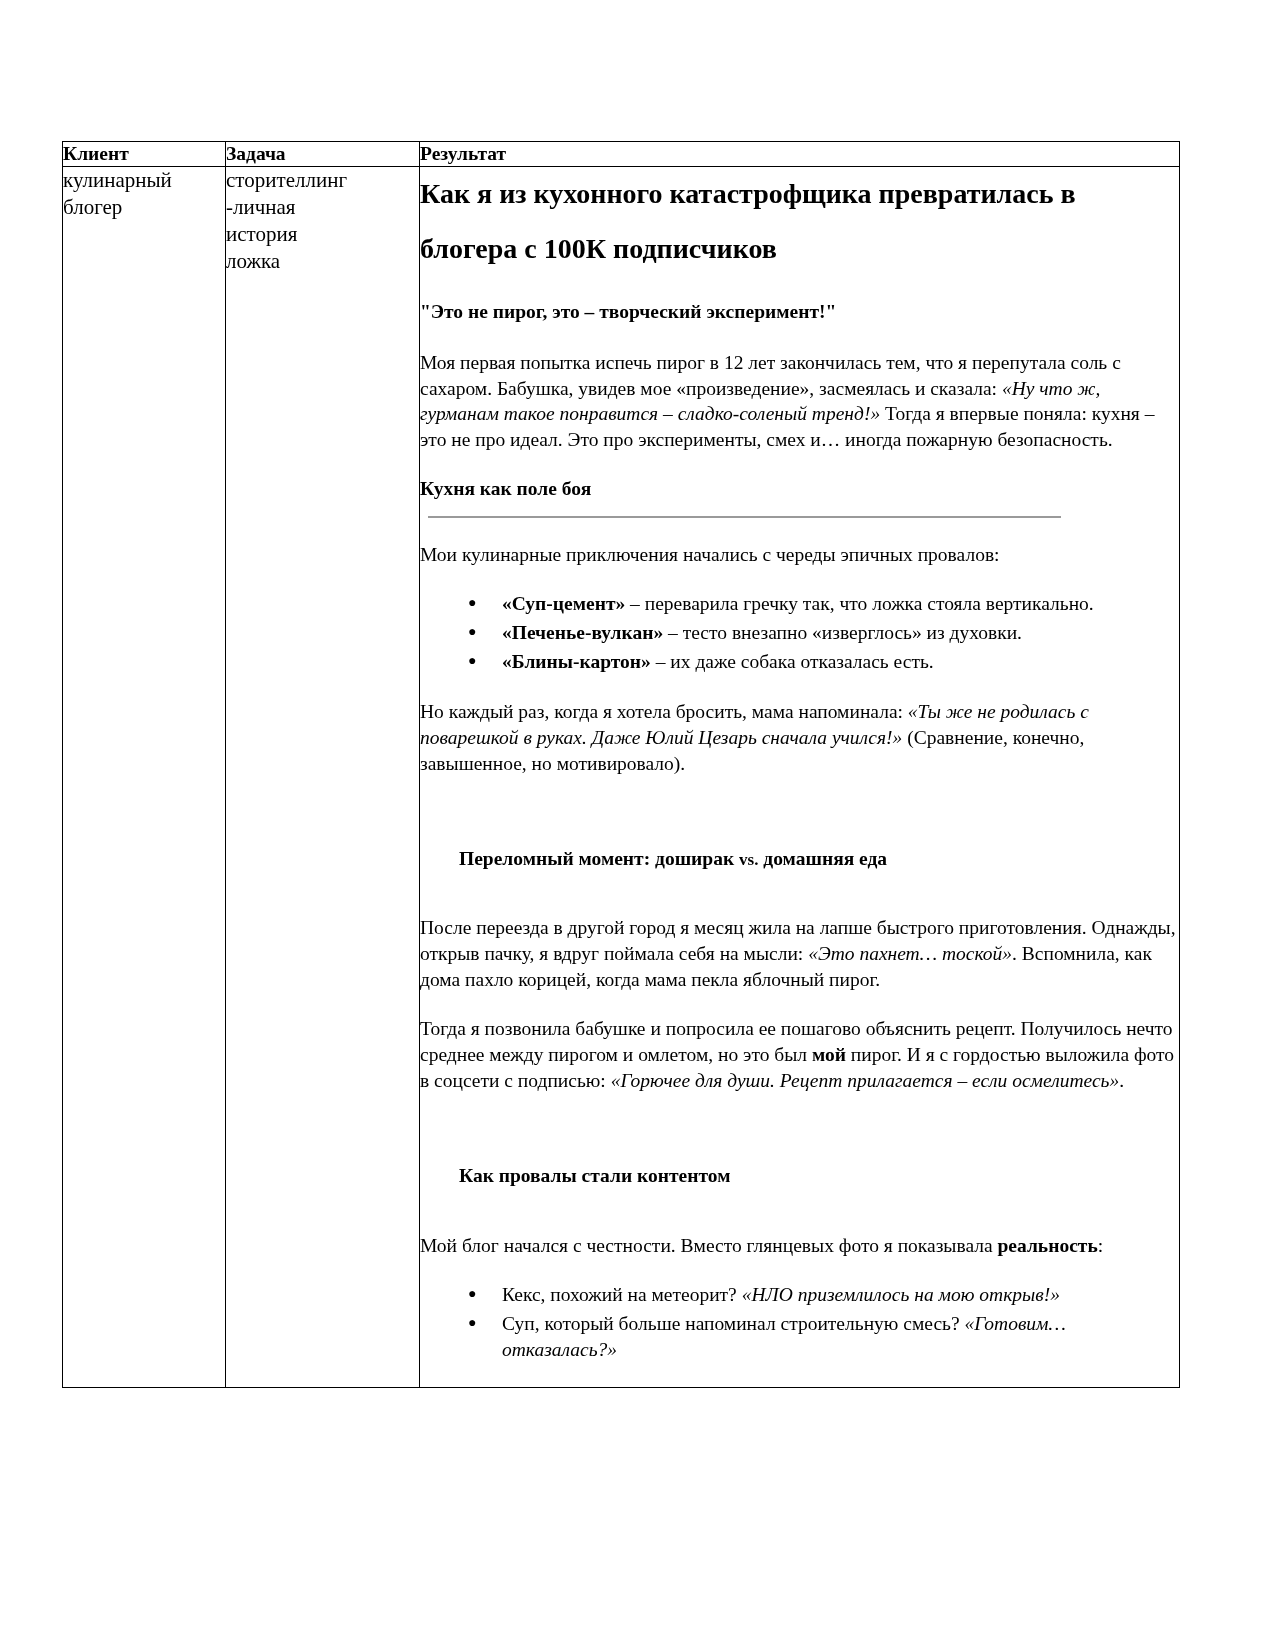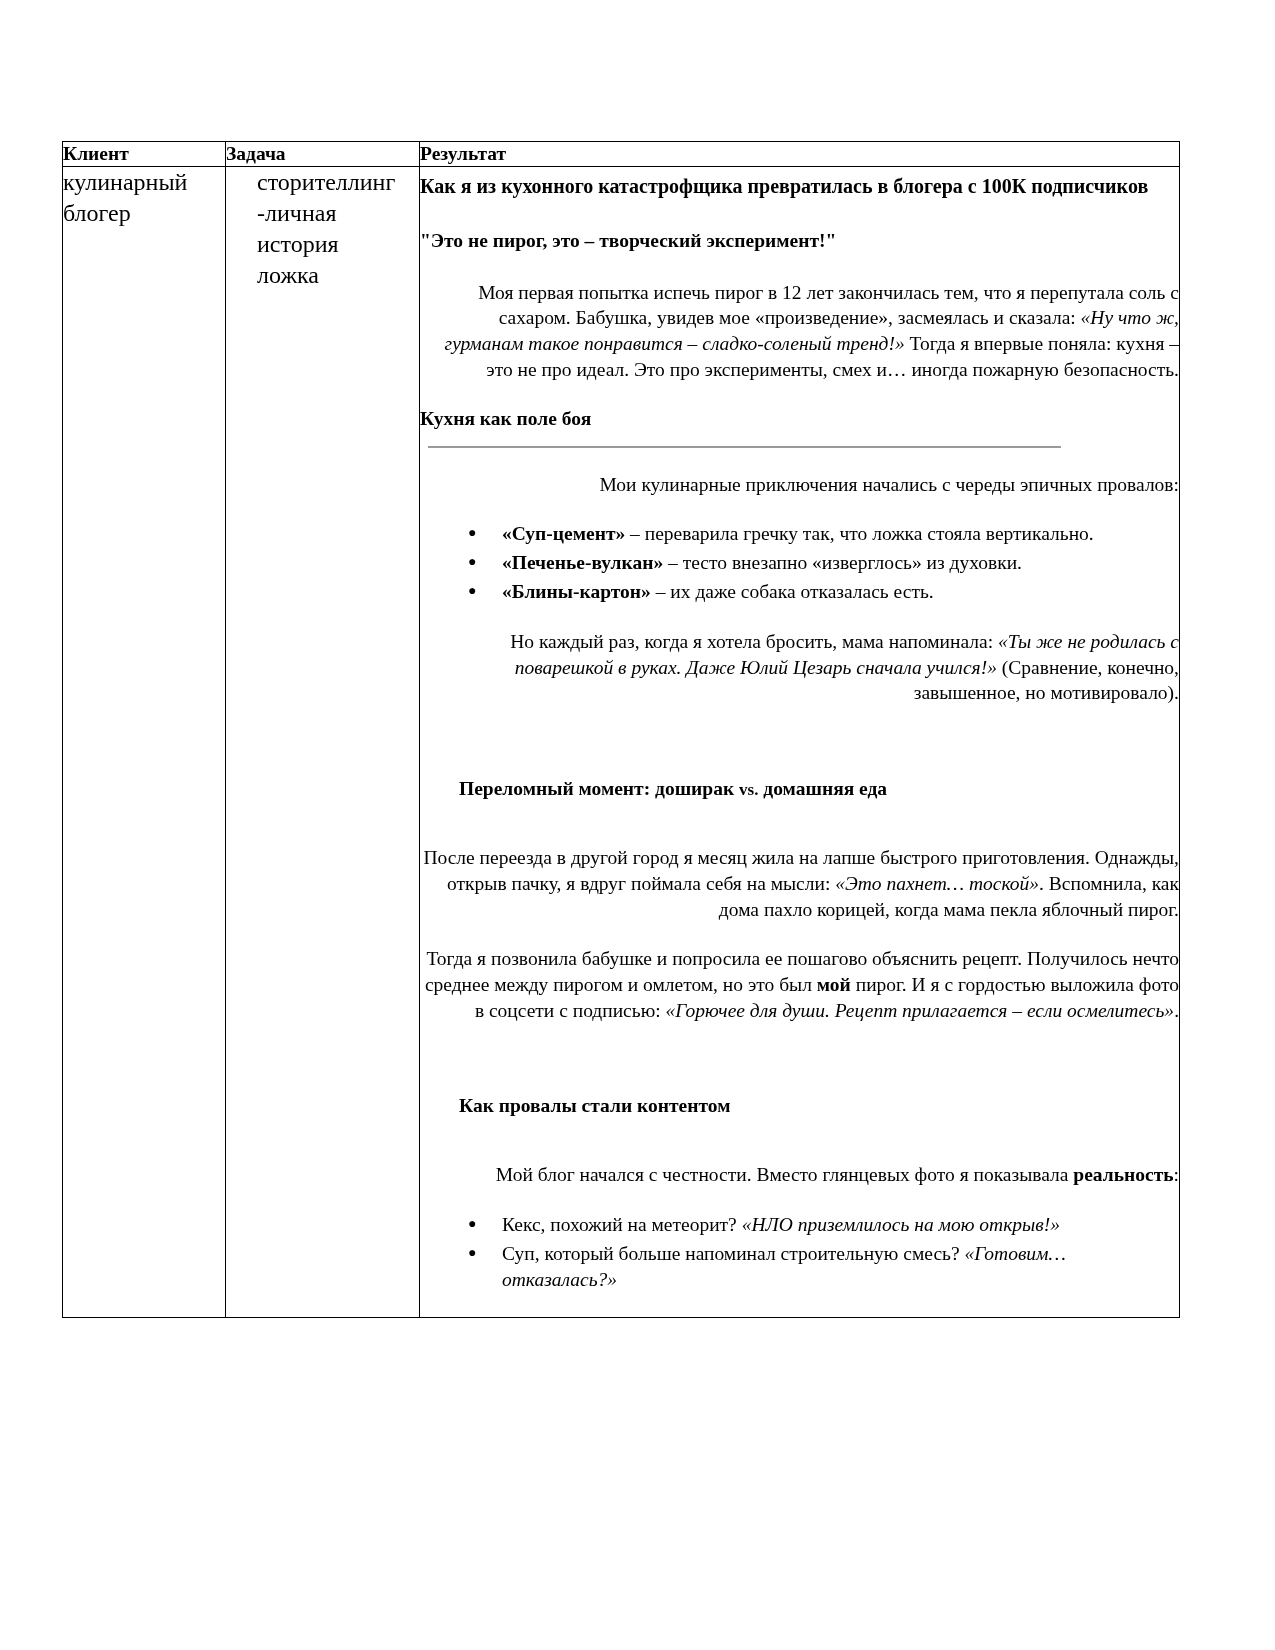--- a/index.html
+++ b/index.html
@@ -42,49 +42,49 @@
   .th-cell {
     padding: 18px 14px 40px 14px;
     font-weight: bold;
     font-size: 19.5px;
     line-height: 1.25;
   }
 
   
   .td-client, .td-task {
     padding: 22px 14px 14px 14px;
-    font-size: 24px;
+    font-size: 21px;
     line-height: 1.28;
   }
   .td-result {
     padding: 22px 20px 10px 16px;
     font-size: 19.5px;
     line-height: 1.30;
   }
 
-  .td-task .task-line { display: block; margin-left: 31px; }
+  .td-task .task-line { display: block; }
 
   
   .r-title {
     font-weight: bold;
-    font-size: 20px;
+    font-size: 28px;
     line-height: 1.95;
     margin: 0 0 22px 0;
   }
   .r-h-quote {
     font-weight: bold;
     font-size: 19.5px;
     margin: 0 0 26px 0;
     line-height: 1.3;
   }
   .r-p {
     margin: 0 0 24px 0;
     font-size: 19.5px;
     line-height: 1.315;
-    text-align: right;
+    text-align: left;
   }
   .r-p.gap-xl { margin-bottom: 70px; }
 
   .r-h2 {
     font-weight: bold;
     font-size: 19.5px;
     margin: 0 0 14px 0;
     line-height: 1.3;
   }
   .r-h2.spaced { margin-bottom: 44px; margin-left: 39px; }

